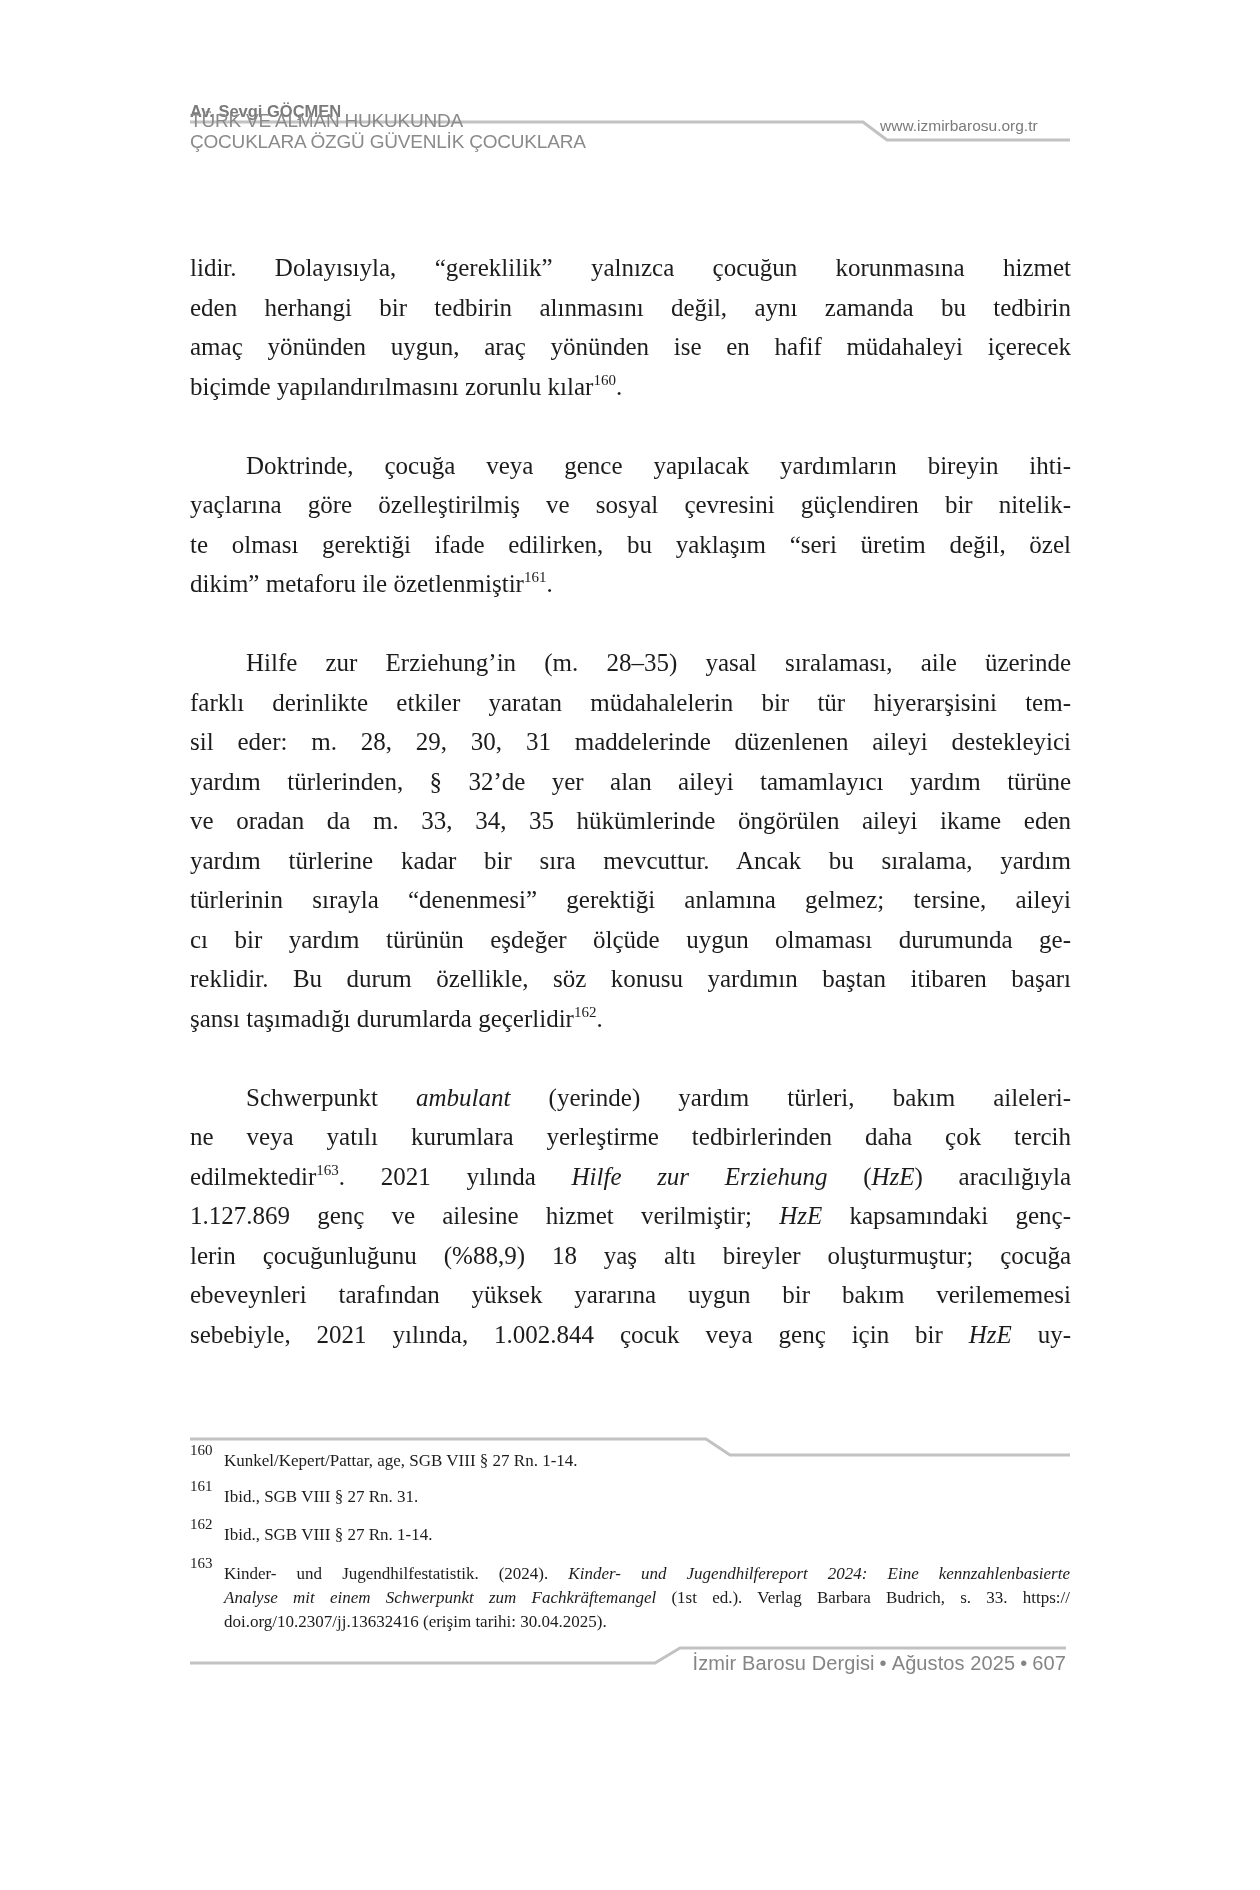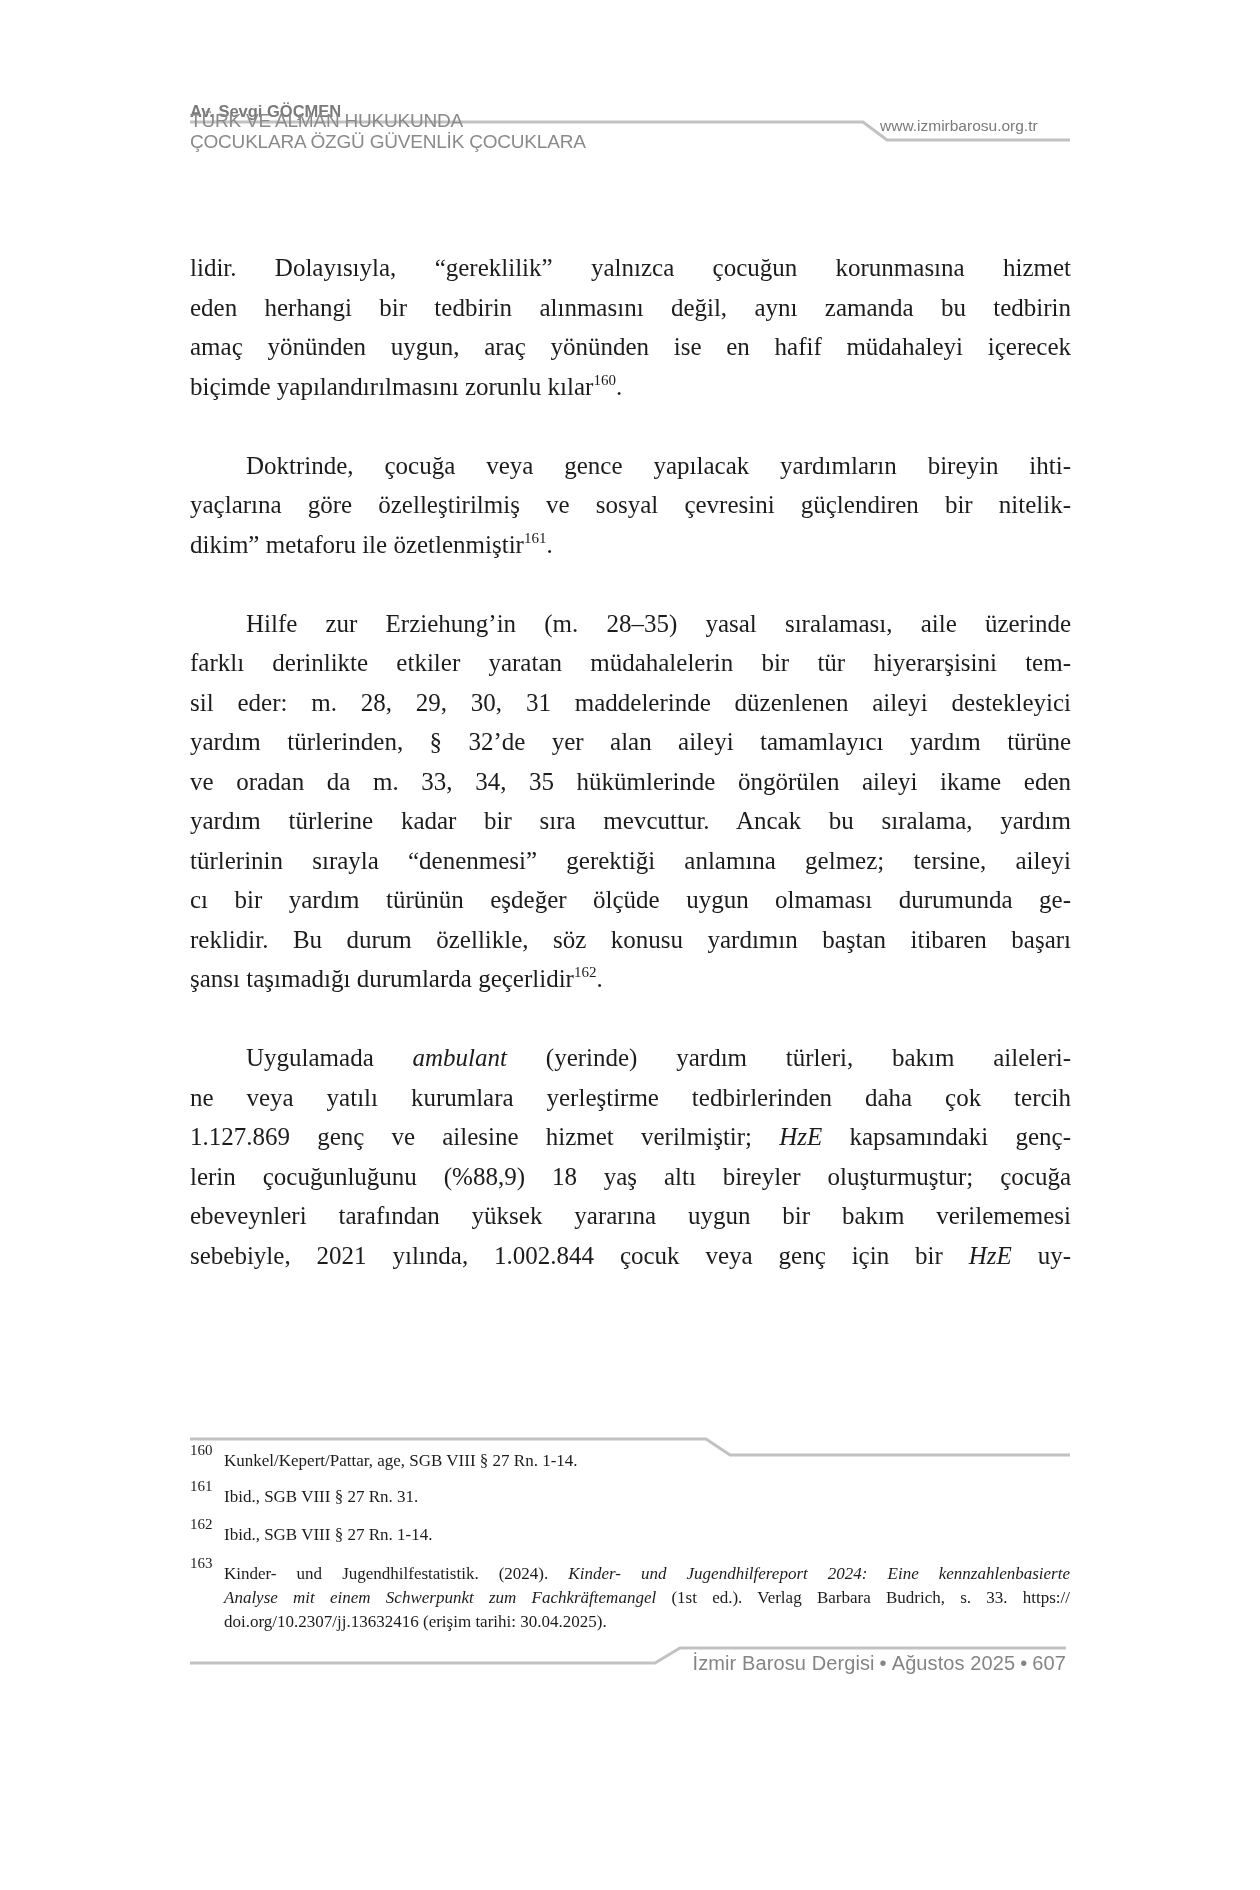--- a/index.html
+++ b/index.html
@@ -77,37 +77,39 @@
 <div class="body-text" id="body-text">
     <div class="para">
       <div class="line"><span>lidir. Dolayısıyla, “gereklilik” yalnızca çocuğun korunmasına hizmet</span></div>
       <div class="line"><span>eden herhangi bir tedbirin alınmasını değil, aynı zamanda bu tedbirin</span></div>
       <div class="line"><span>amaç yönünden uygun, araç yönünden ise en hafif müdahaleyi içerecek</span></div>
       <div class="line last"><span>biçimde yapılandırılmasını zorunlu kılar</span><sup>160</sup><span>.</span></div>
     </div>
     <div class="para indent">
       <div class="line"><span>Doktrinde, çocuğa veya gence yapılacak yardımların bireyin ihti-</span></div>
       <div class="line"><span>yaçlarına göre özelleştirilmiş ve sosyal çevresini güçlendiren bir nitelik-</span></div>
+      <div class="line"><span>te olması gerektiği ifade edilirken, bu yaklaşım “seri üretim değil, özel</span></div>
       <div class="line last"><span>dikim” metaforu ile özetlenmiştir</span><sup>161</sup><span>.</span></div>
     </div>
     <div class="para indent">
       <div class="line"><span>Hilfe zur Erziehung’in (m. 28–35) yasal sıralaması, aile üzerinde</span></div>
       <div class="line"><span>farklı derinlikte etkiler yaratan müdahalelerin bir tür hiyerarşisini tem-</span></div>
       <div class="line"><span>sil eder: m. 28, 29, 30, 31 maddelerinde düzenlenen aileyi destekleyici</span></div>
       <div class="line"><span>yardım türlerinden, § 32’de yer alan aileyi tamamlayıcı yardım türüne</span></div>
       <div class="line"><span>ve oradan da m. 33, 34, 35 hükümlerinde öngörülen aileyi ikame eden</span></div>
       <div class="line"><span>yardım türlerine kadar bir sıra mevcuttur. Ancak bu sıralama, yardım</span></div>
       <div class="line"><span>türlerinin sırayla “denenmesi” gerektiği anlamına gelmez; tersine, aileyi</span></div>
       <div class="line"><span>cı bir yardım türünün eşdeğer ölçüde uygun olmaması durumunda ge-</span></div>
       <div class="line"><span>reklidir. Bu durum özellikle, söz konusu yardımın baştan itibaren başarı</span></div>
       <div class="line last"><span>şansı taşımadığı durumlarda geçerlidir</span><sup>162</sup><span>.</span></div>
     </div>
     <div class="para indent">
-      <div class="line"><span>Uygulamada </span><span class="it">ambulant</span><span> (yerinde) yardım türleri, bakım aileleri-</span></div>
+      <div class="line"><span>Schwerpunkt </span><span class="it">ambulant</span><span> (yerinde) yardım türleri, bakım aileleri-</span></div>
       <div class="line"><span>ne veya yatılı kurumlara yerleştirme tedbirlerinden daha çok tercih</span></div>
+      <div class="line"><span>edilmektedir</span><sup>163</sup><span>. 2021 yılında </span><span class="it">Hilfe zur Erziehung</span><span> (</span><span class="it">HzE</span><span>) aracılığıyla</span></div>
       <div class="line"><span>1.127.869 genç ve ailesine hizmet verilmiştir; </span><span class="it">HzE</span><span> kapsamındaki genç-</span></div>
       <div class="line"><span>lerin çocuğunluğunu (%88,9) 18 yaş altı bireyler oluşturmuştur; çocuğa</span></div>
       <div class="line"><span>ebeveynleri tarafından yüksek yararına uygun bir bakım verilememesi</span></div>
       <div class="line"><span>sebebiyle, 2021 yılında, 1.002.844 çocuk veya genç için bir </span><span class="it">HzE</span><span> uy-</span></div>
     </div>
   </div>
 
 <div id="footnotes">
     <div class="fn" style="top: 1449px;">
       <span class="fn-num">160</span>

